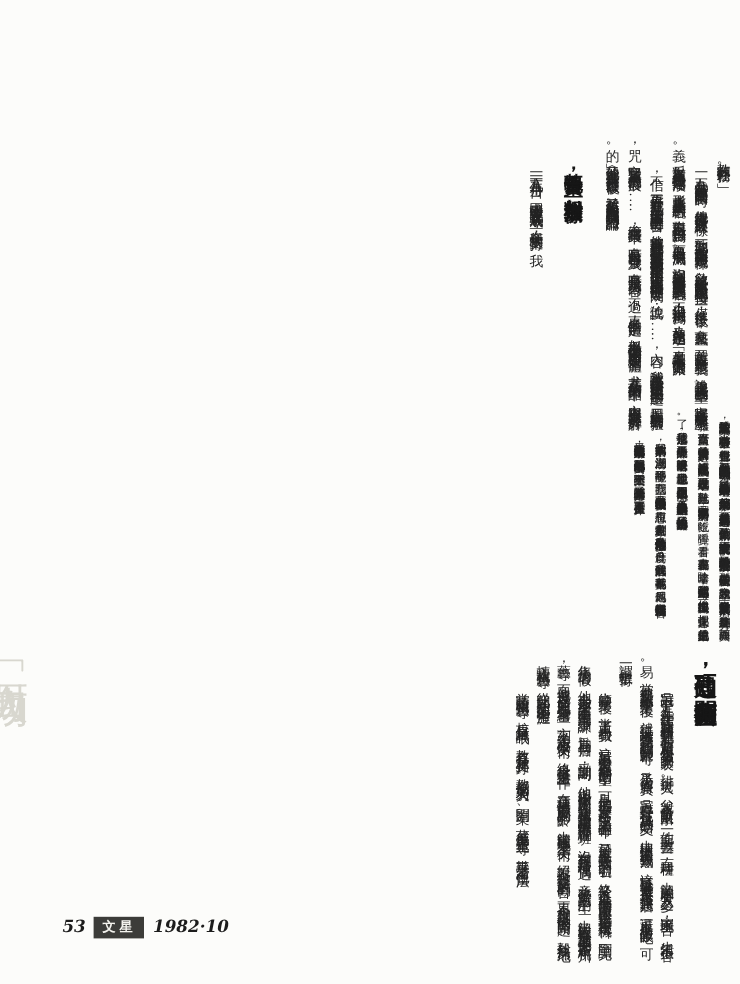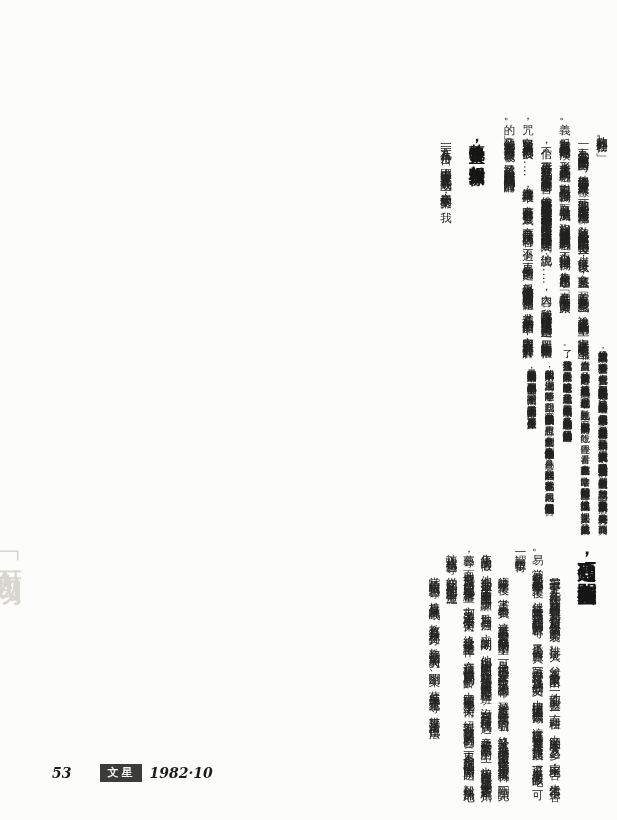--- a/index.html
+++ b/index.html
@@ -71,21 +71,20 @@
   }
   .logo-box {
     background: #3c3c39;
     color: #f4f3ee;
     font-style: normal;
     font-weight: bold;
     font-size: 11px;
     line-height: 1;
     padding: 3px 7px 4px 7px;
     letter-spacing: 3px;
-    margin-left: 22px;
   }
 </style>
 </head>
 <body>
 
 <div class="page">
 
   <div id="band1" class="vband">
     <p class="cont">教的額外任務。」</p>
     <p>一九五〇年當吳冠中由巴黎回國時，他覺得自己像玄奘取經一樣，他取到了一些造型藝術的形式規律，急欲將這些規律向中央美院的學生傳授。僅一年多以後，文藝整風，美院首先反對「形式主義」，說他是形式主義的堡壘，宣揚資產階級的形式主義。反對者認爲自然主義只是懦漢，形式主義才是真正的惡棍，對惡棍不但應該打倒，而且要徹底消滅。沒想到這個被視爲資產階級形式主義的惡棍，不但沒被消滅打倒，如今又翹起尾巴了，真是個「永不悔改的走資派」。</p>

